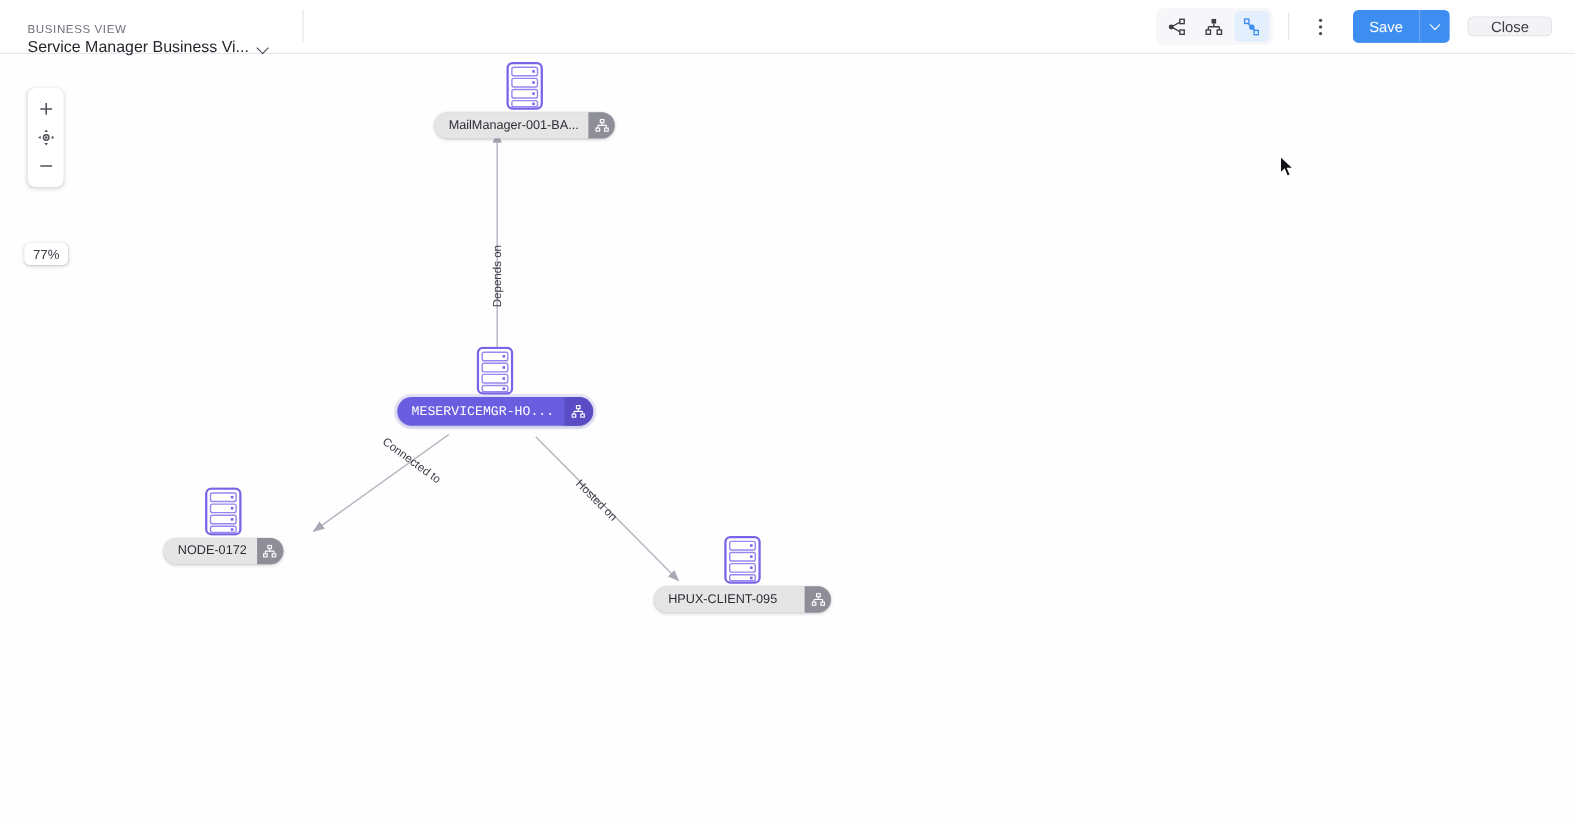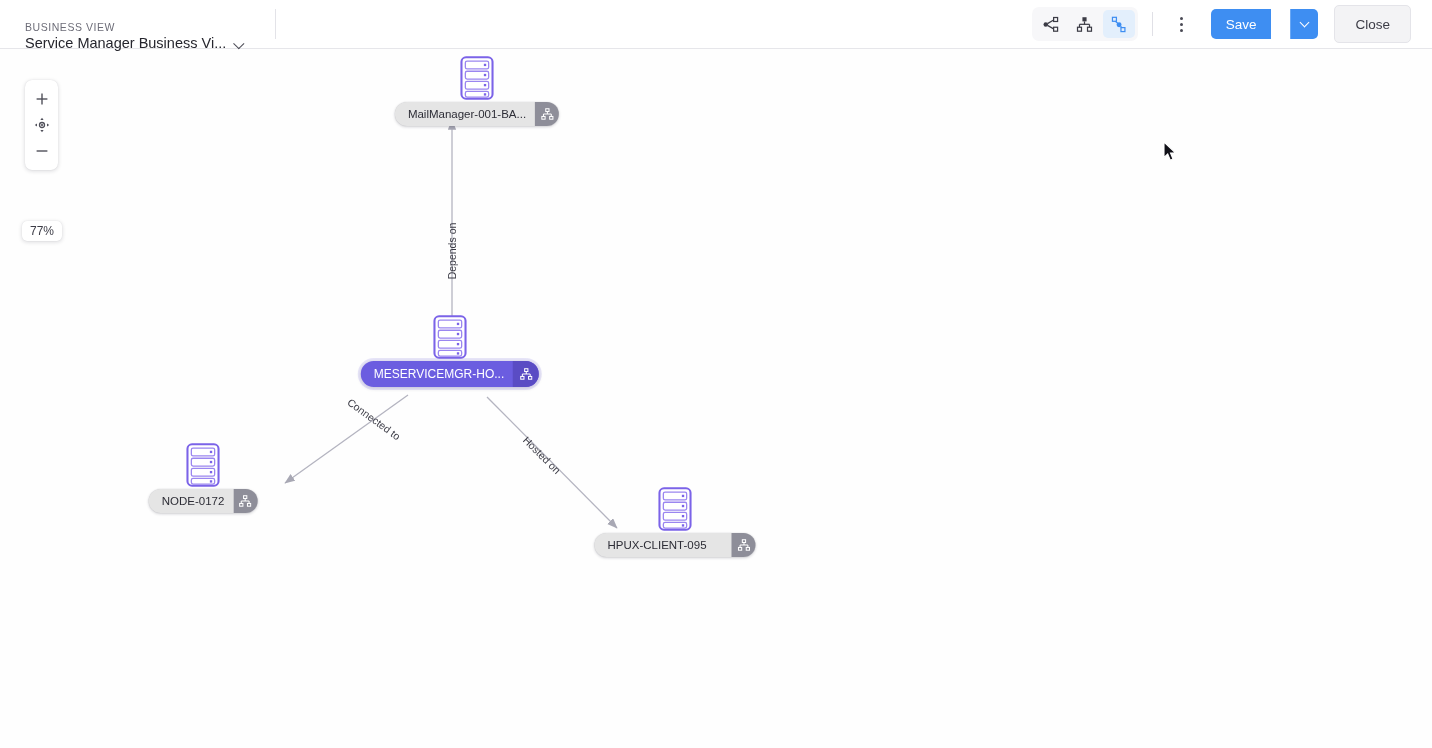--- a/index.html
+++ b/index.html
@@ -59,42 +59,42 @@
     background: transparent; cursor: pointer;
   }
   .seg-btn.active { background: #e3effc; }
   .tb-sep { width: 1px; height: 24px; background: #e0e0e6; margin: 0 14px; }
   .kebab-btn {
     width: 30px; height: 30px; border-radius: 5px;
     display: flex; flex-direction: column; align-items: center; justify-content: center;
     gap: 3px; cursor: pointer; background: #fff;
   }
   .kebab-btn span { width: 3px; height: 3px; border-radius: 50%; background: #4a4a55; display: block; }
-  .save-wrap { display: flex; margin-left: 14px; border-radius: 5px; overflow: hidden; gap: 19px; }
+  .save-wrap { display: flex; margin-left: 14px; border-radius: 5px; overflow: hidden; }
   .save-btn {
     background: #3e8ef2; color: #fff;
     font-size: 13.5px; height: 30px;
     padding: 0 15px; display: flex; align-items: center;
     cursor: pointer; border: none;
     font-family: "Liberation Sans", sans-serif;
   }
   .save-caret {
     background: #3e8ef2; width: 28px; height: 30px;
     display: flex; align-items: center; justify-content: center;
     cursor: pointer; border-left: 1px solid #6aa8f5;
   }
   .save-caret .c {
     width: 7px; height: 7px;
     border-right: 1.7px solid #fff; border-bottom: 1.7px solid #fff;
     transform: rotate(45deg); margin-top: -3px;
   }
   .close-btn {
     margin-left: 16px; background: #f3f3f5;
     border: 1px solid #e4e4e9; border-radius: 5px;
-    height: 38px; padding: 0 20px;
+    height: 18px; padding: 0 20px;
     display: flex; align-items: center;
     font-size: 13.5px; color: #3c3c46; cursor: pointer;
     font-family: "Liberation Sans", sans-serif;
   }
 
   
   .canvas {
     position: absolute; top: 49px; left: 0;
     width: 1432px; height: 699px;
     background: #fefefe;
@@ -148,20 +148,21 @@
     width: 24px; height: 24px; flex: none;
     background: #8e8e99;
     border-radius: 0 13px 13px 0;
     display: flex; align-items: center; justify-content: center;
   }
   
   .node-pill.selected {
     background: #6b5de0;
     box-shadow: 0 0 0 3px rgba(107,93,224,.14), 0 1px 4px rgba(25,25,45,.22);
     height: 26px;
+    font-family: Liberation Mono, monospace;
   }
   .node-pill.selected .node-label { color: #ffffff; line-height: 26px; font-size: 12px; }
   .node-pill.selected .node-badge {
     background: #5a4cc4; width: 26px; height: 26px;
     border-radius: 0 14px 14px 0;
   }
 
   
   .edge-label {
     position: absolute; z-index: 9;

